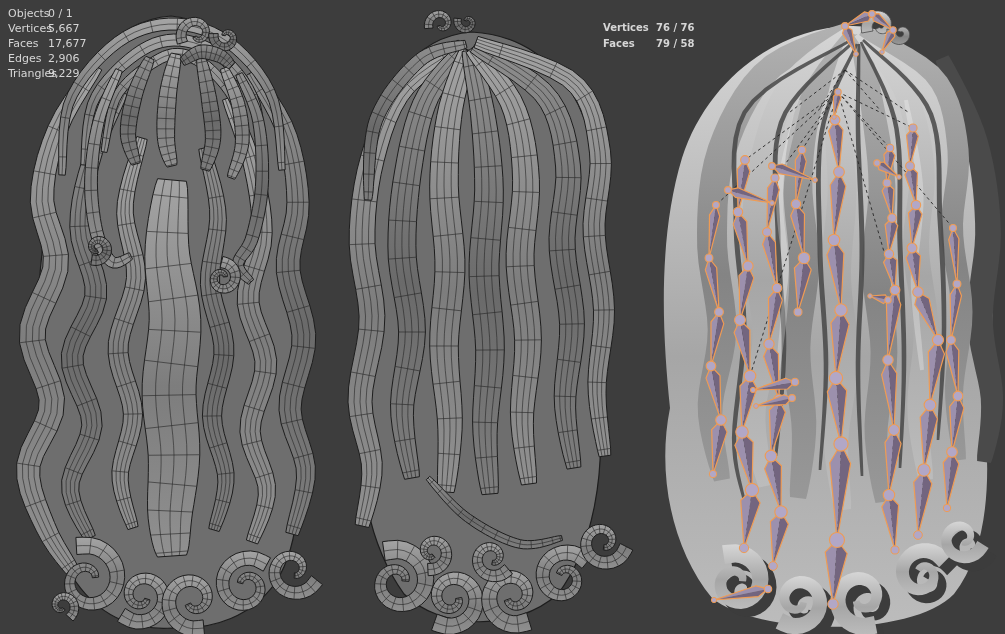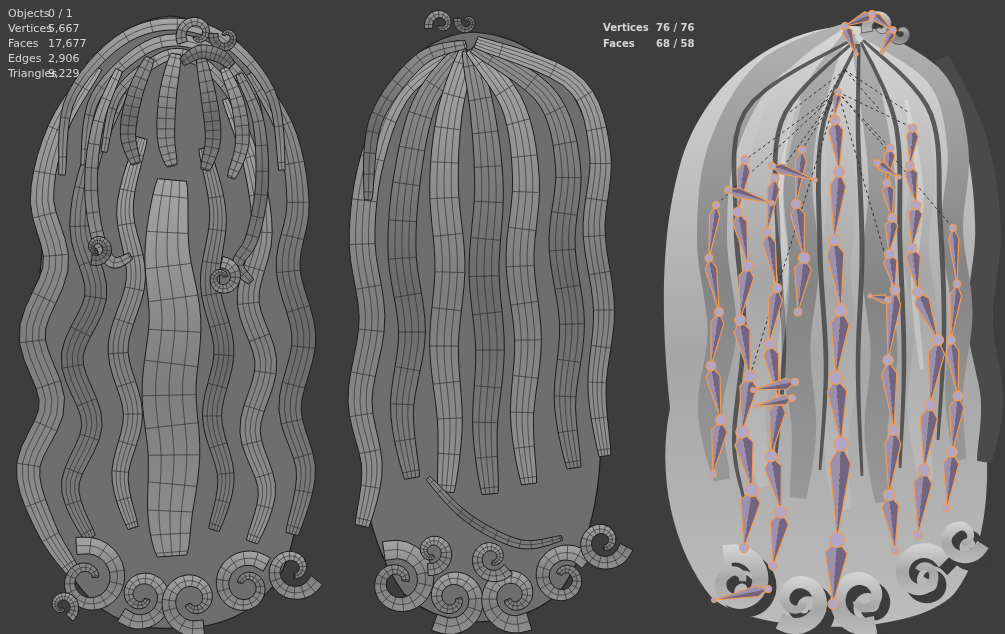--- a/index.html
+++ b/index.html
@@ -1210,16 +1210,16 @@
   <div class="stats stats-left">
     <div class="srow"><span class="slabel">Objects</span><span class="svalue">0 / 1</span></div>
     <div class="srow"><span class="slabel">Vertices</span><span class="svalue">5,667</span></div>
     <div class="srow"><span class="slabel">Faces</span><span class="svalue">17,677</span></div>
     <div class="srow"><span class="slabel">Edges</span><span class="svalue">2,906</span></div>
     <div class="srow"><span class="slabel">Triangles</span><span class="svalue">9,229</span></div>
   </div>
 
   <div class="stats stats-right">
     <div class="srow"><span class="slabel">Vertices</span><span class="svalue">76 / 76</span></div>
-    <div class="srow"><span class="slabel">Faces</span><span class="svalue">68 / 58</span></div>
+    <div class="srow"><span class="slabel">Faces</span><span class="svalue">79 / 58</span></div>
   </div>
 
 </div>
 
 </body></html>

